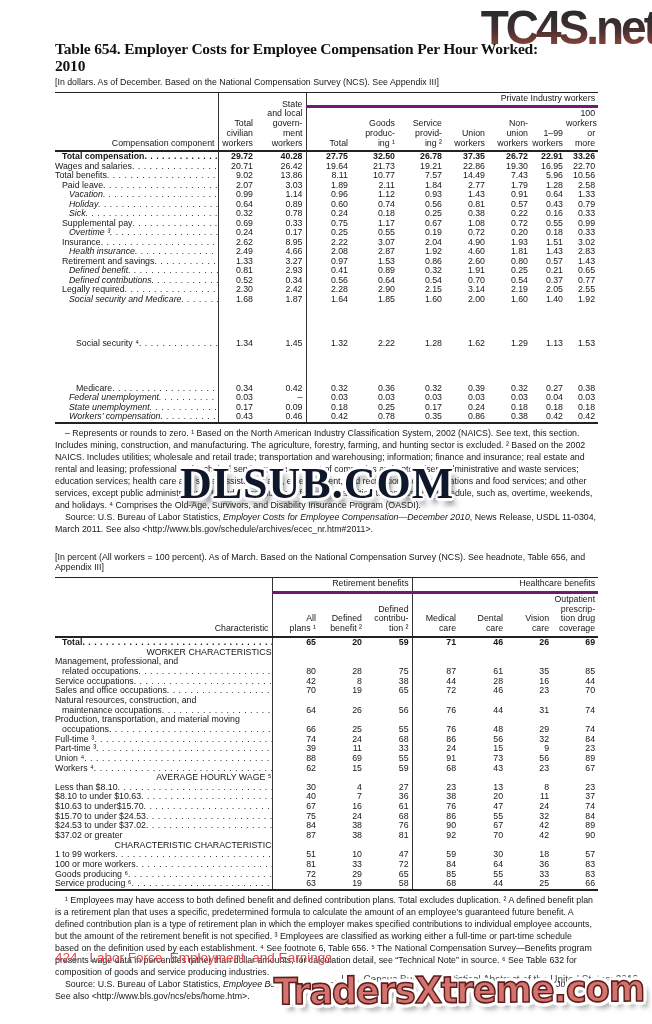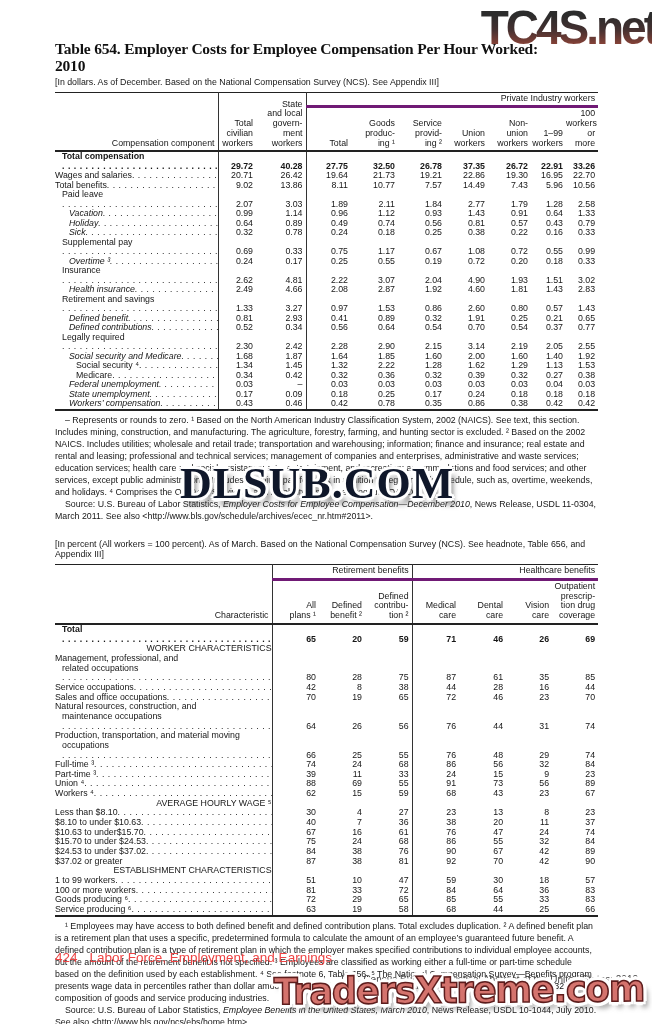--- a/index.html
+++ b/index.html
@@ -30,21 +30,21 @@
   th.stubh { text-align:center; vertical-align:middle; padding:0; }
   th.grp { text-align:center; vertical-align:middle; border-bottom:3px solid #701a75; padding:1px 0; }
   .vl { border-left:1px solid #333; }
   .vl2 { border-left:1.6px solid #333; }
   tbody td { font-size:8.8px; padding:0; vertical-align:bottom; }
   .t654 tbody td { line-height:9.5px; }
   .t655 tbody td { line-height:9.65px; }
   td.num { text-align:right; padding-right:3px; }
   .b { font-weight:bold; }
   .lblrow { display:flex; align-items:baseline; overflow:hidden; white-space:nowrap; }
-  .ind1 { padding-left:7px;flex-direction:column; } .ind2 { padding-left:14px;font-style:italic; } .ind3 { padding-left:21px; }
+  .ind1 { padding-left:7px; } .ind2 { padding-left:14px;font-style:italic; } .ind3 { padding-left:21px;margin-top:35px; }
   .dots { flex:1; overflow:hidden; }
   .dots::before { content:" . . . . . . . . . . . . . . . . . . . . . . . . . . . . . . . . . . . . . . . . . . . . . . . . . . . . . . . . . . . ."; letter-spacing:0.5px; }
   td.sec { text-align:right; }
 
   
   .fn { font-size:8.8px; line-height:12px; margin-top:3px; text-align:left; }
   .fn p { margin:0; text-indent:10px; }
   .ital { font-style:italic; }
   .gap655 { height:14px; }
 
@@ -232,21 +232,21 @@
           </tr>
           <tr>
             <td>
               <div class="lblrow ind2">
                 <span>Holiday</span>
                 <span class="dots"></span>
               </div>
             </td>
             <td class="num vl">0.64</td>
             <td class="num">0.89</td>
-            <td class="num vl">0.49</td>
+            <td class="num vl">0.60</td>
             <td class="num">0.74</td>
             <td class="num">0.56</td>
             <td class="num">0.81</td>
             <td class="num">0.57</td>
             <td class="num">0.43</td>
             <td class="num">0.79</td>
           </tr>
           <tr>
             <td>
               <div class="lblrow ind2">
@@ -299,21 +299,21 @@
             <td class="num">0.33</td>
           </tr>
           <tr>
             <td>
               <div class="lblrow ind1">
                 <span>Insurance</span>
                 <span class="dots"></span>
               </div>
             </td>
             <td class="num vl">2.62</td>
-            <td class="num">4.81</td>
+            <td class="num">8.95</td>
             <td class="num vl">2.22</td>
             <td class="num">3.07</td>
             <td class="num">2.04</td>
             <td class="num">4.90</td>
             <td class="num">1.93</td>
             <td class="num">1.51</td>
             <td class="num">3.02</td>
           </tr>
           <tr>
             <td>
@@ -847,21 +847,21 @@
             </td>
             <td class="num vl">87</td>
             <td class="num">38</td>
             <td class="num">81</td>
             <td class="num vl2">92</td>
             <td class="num">70</td>
             <td class="num">42</td>
             <td class="num">90</td>
           </tr>
           <tr>
-            <td class="sec">ESTABLISHMENT CHARACTERISTICS</td>
+            <td class="sec">CHARACTERISTIC CHARACTERISTIC</td>
             <td class="num vl"></td>
             <td class="num"></td>
             <td class="num"></td>
             <td class="num vl2"></td>
             <td class="num"></td>
             <td class="num"></td>
             <td class="num"></td>
           </tr>
           <tr>
             <td>

